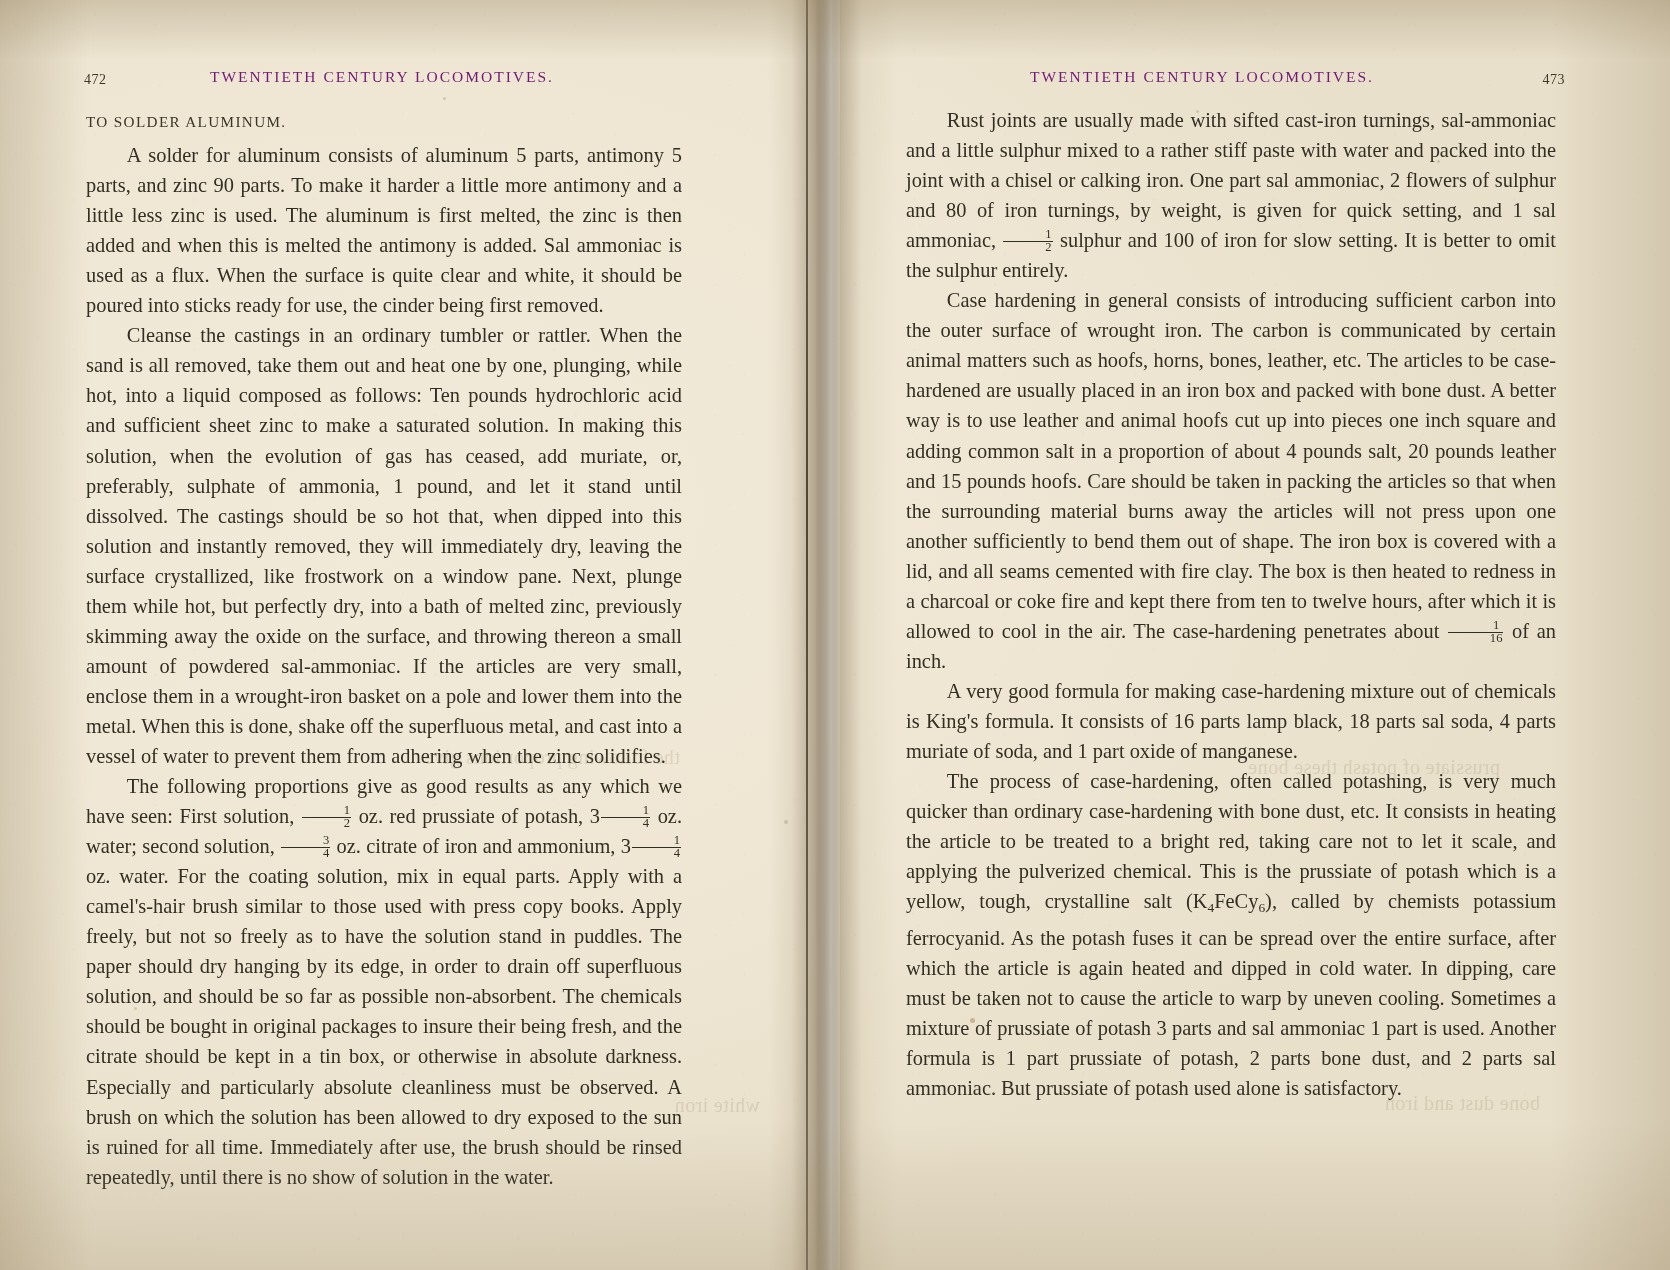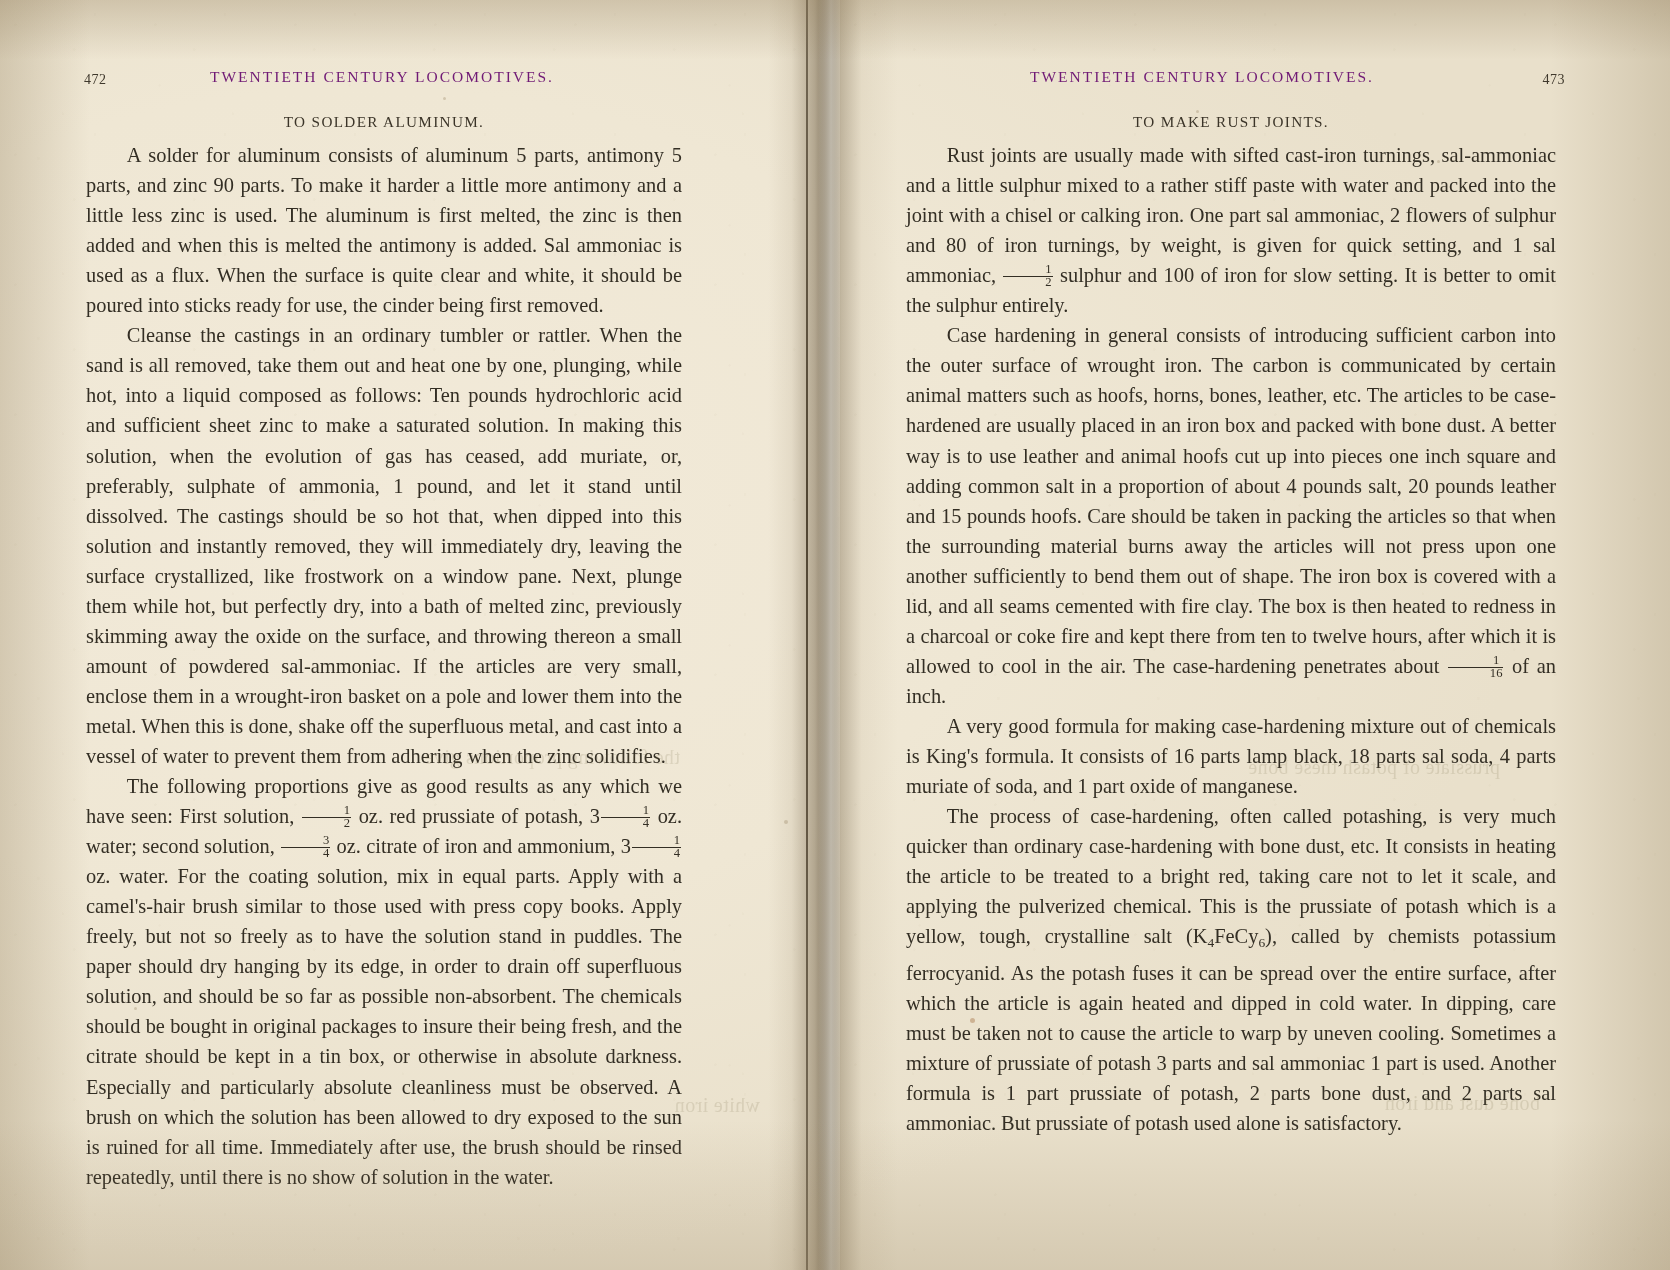--- a/index.html
+++ b/index.html
@@ -138,21 +138,20 @@
     -webkit-hyphens: none;
     hyphens: none;
   }
   .page.left  .column { left: 86px;  width: 596px; }
   .page.right .column { left: 61px;  width: 650px; }
 
   h2.section-head {
     font-size: 15.2px;
     font-weight: normal;
     letter-spacing: 1.35px;
-    text-align: center;
     margin: 6px 0 3px 0;
     color: #3b3428;
     text-transform: uppercase;
   }
   h2.section-head.tight { margin-top: 2px; }
 
   p.body {
     margin: 0;
     text-indent: 2.0em;
   }
@@ -218,21 +217,20 @@
   <div class="page-edge-white"></div>
 
   <div class="page right">
 
     <div class="running-head">TWENTIETH CENTURY LOCOMOTIVES.</div>
 
     <div class="folio right-folio">473</div>
 
     <div class="column">
 
-      <h2 class="section-head tight">TO MAKE RUST JOINTS.</h2>
       <p class="body">Rust joints are usually made with sifted cast-iron turnings, sal-ammoniac and a little sulphur mixed to a rather stiff paste with water and packed into the joint with a chisel or calking iron.  One part sal ammoniac, 2 flowers of sulphur and 80 of iron turnings, by weight, is given for quick setting, and 1 sal ammoniac, <span class="frac"><span class="num">1</span><span class="den">2</span></span> sulphur and 100 of iron for slow setting.  It is better to omit the sulphur entirely.</p>
 
       <p class="body">Case hardening in general consists of introducing sufficient carbon into the outer surface of wrought iron.  The carbon is communicated by certain animal matters such as hoofs, horns, bones, leather, etc.  The articles to be case-hardened are usually placed in an iron box and packed with bone dust.  A better way is to use leather and animal hoofs cut up into pieces one inch square and adding common salt in a proportion of about 4 pounds salt, 20 pounds leather and 15 pounds hoofs.  Care should be taken in packing the articles so that when the surrounding material burns away the articles will not press upon one another sufficiently to bend them out of shape.  The iron box is covered with a lid, and all seams cemented with fire clay.  The box is then heated to redness in a charcoal or coke fire and kept there from ten to twelve hours, after which it is allowed to cool in the air. The case-hardening penetrates about <span class="frac"><span class="num">1</span><span class="den">16</span></span> of an inch.</p>
       <p class="body">A very good formula for making case-hardening mixture out of chemicals is King's formula.  It consists of 16 parts lamp black, 18 parts sal soda, 4 parts muriate of soda, and 1 part oxide of manganese.</p>
 
       <p class="body">The process of case-hardening, often called potashing, is very much quicker than ordinary case-hardening with bone dust, etc.  It consists in heating the article to be treated to a bright red, taking care not to let it scale, and applying the pulverized chemical.  This is the prussiate of potash which is a yellow, tough, crystalline salt (K<sub class="chem">4</sub>FeCy<sub class="chem">6</sub>), called by chemists potassium ferrocyanid.  As the potash fuses it can be spread over the entire surface, after which the article is again heated and dipped in cold water.  In dipping, care must be taken not to cause the article to warp by uneven cooling.  Sometimes a mixture of prussiate of potash 3 parts and sal ammoniac 1 part is used.  Another formula is 1 part prussiate of potash, 2 parts bone dust, and 2 parts sal ammoniac.  But prussiate of potash used alone is satisfactory.</p>
 
     </div>
   </div>
 

